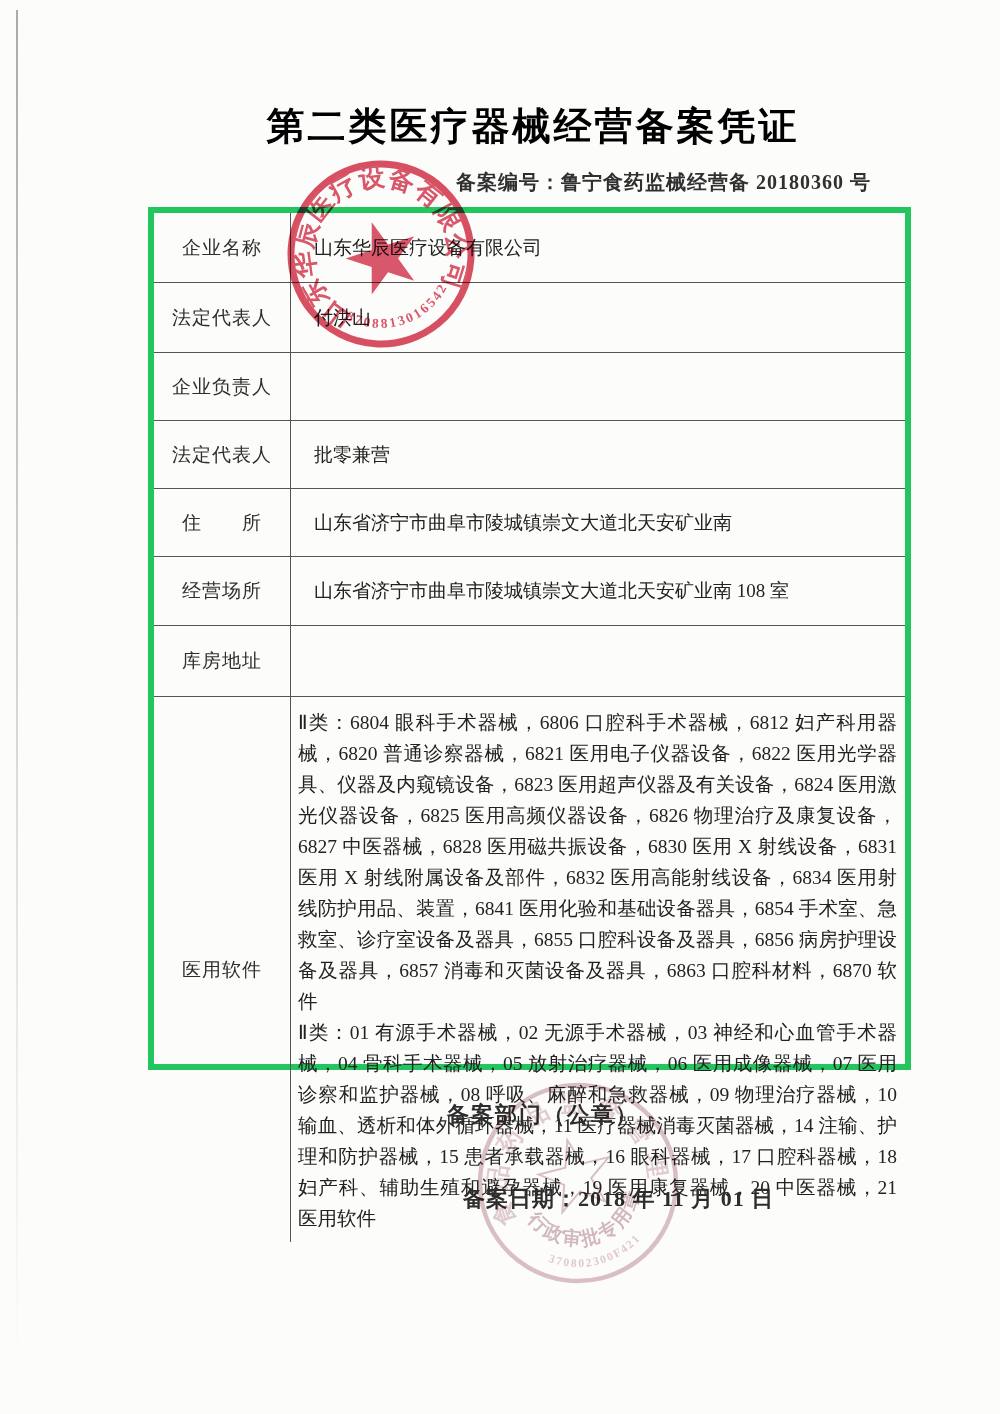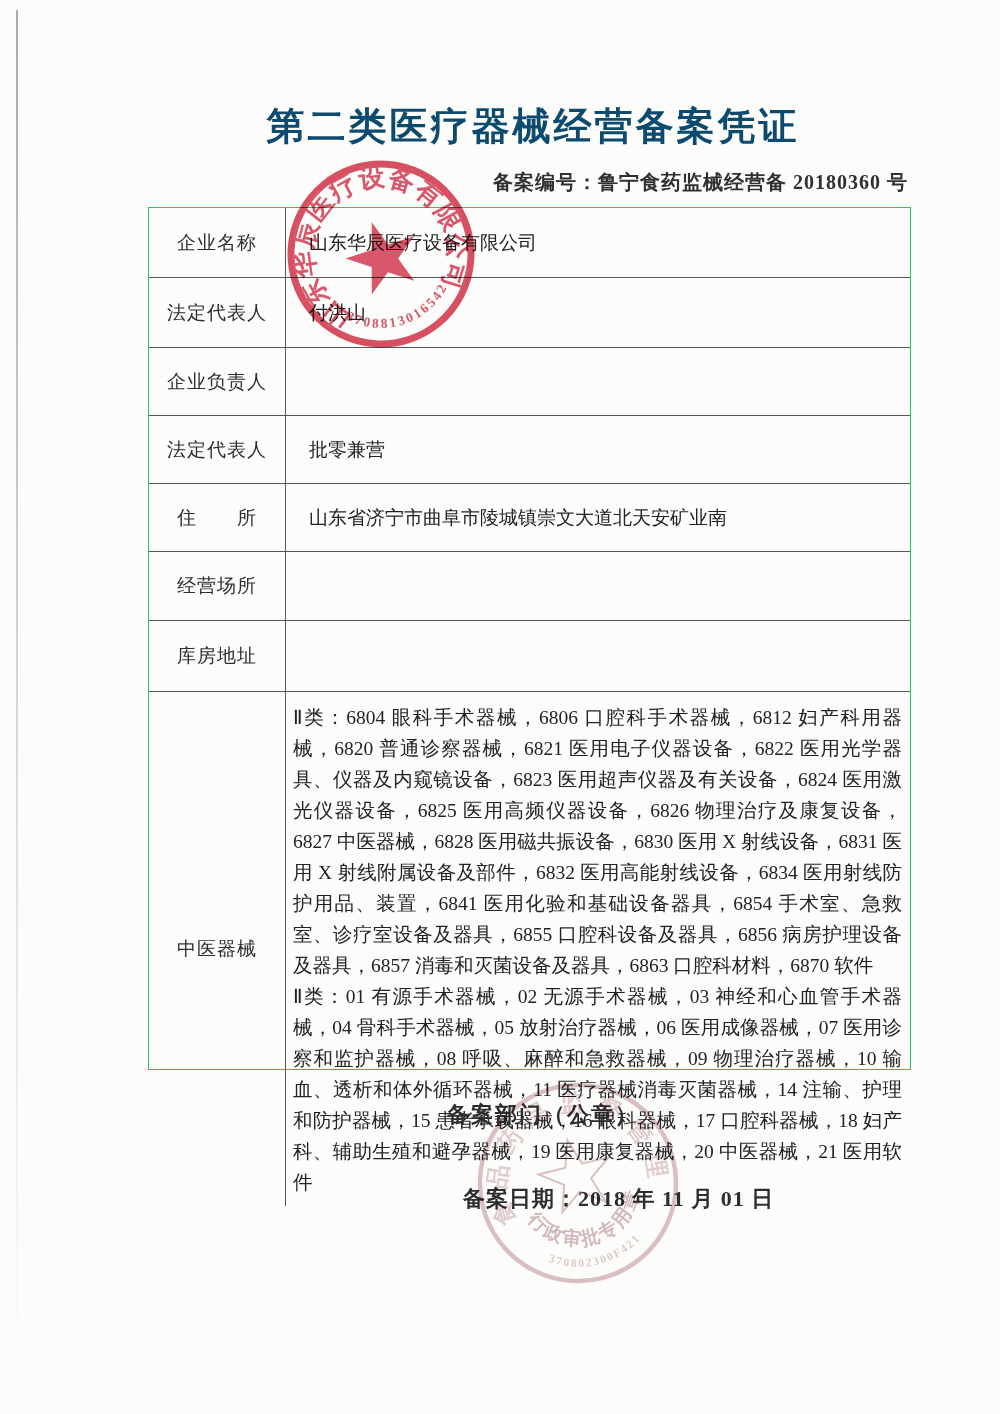--- a/index.html
+++ b/index.html
@@ -15,33 +15,33 @@
   .scan-edge-left {
     position:absolute; left:16px; top:10px; width:2px; height:1352px;
     background:linear-gradient(to bottom,
       rgba(90,90,90,.5), rgba(130,130,130,.25) 60%, rgba(160,160,160,0));
     pointer-events:none;
   }
 
   .title {
     position:absolute; top:101px; left:533px; transform:translateX(-50%);
     font-size:38px; font-weight:600; letter-spacing:3px; white-space:nowrap;
-    color:#0c4a6e;
+    color:#000000;
   }
 
   .filing-no {
-    position:absolute; top:169px; left:493px;
+    position:absolute; top:169px; left:456px;
     font-size:20px; font-weight:bold; letter-spacing:1px; color:#303030;
     white-space:nowrap;
   }
 
   .cert-table {
     position:absolute; left:148px; top:207px; width:763px; height:863px;
     display:grid; grid-template-rows:70px 70px 68px 68px 68px 69px 71px 1fr;
-    border:1px solid #22c55e; box-sizing:border-box;
+    border:6px solid #22c55e; box-sizing:border-box;
     background:transparent;
   }
   .trow { display:grid; grid-template-columns:137px 1fr; border-bottom:1px solid #555; min-height:0; }
   .trow:last-child { border-bottom:none; }
   .tlabel {
     display:flex; align-items:center; justify-content:center;
     border-right:1px solid #555;
     font-size:19px; letter-spacing:1px; color:#2e2e2e; white-space:pre;
   }
   .tvalue {
@@ -97,26 +97,27 @@
     <div class="trow">
       <div class="tlabel">法定代表人</div>
       <div class="tvalue">批零兼营</div>
     </div>
     <div class="trow">
       <div class="tlabel">住　　所</div>
       <div class="tvalue">山东省济宁市曲阜市陵城镇崇文大道北天安矿业南</div>
     </div>
     <div class="trow">
       <div class="tlabel">经营场所</div>
+      <div class="tvalue">山东省济宁市曲阜市陵城镇崇文大道北天安矿业南 108 室</div>
     </div>
     <div class="trow">
       <div class="tlabel">库房地址</div>
     </div>
     <div class="trow">
-      <div class="tlabel">中医器械</div>
+      <div class="tlabel">医用软件</div>
       <div class="tvalue scope-cell">
         <div class="scope-para">Ⅱ类：6804 眼科手术器械，6806 口腔科手术器械，6812 妇产科用器械，6820 普通诊察器械，6821 医用电子仪器设备，6822 医用光学器具、仪器及内窥镜设备，6823 医用超声仪器及有关设备，6824 医用激光仪器设备，6825 医用高频仪器设备，6826 物理治疗及康复设备，6827 中医器械，6828 医用磁共振设备，6830 医用 X 射线设备，6831 医用 X 射线附属设备及部件，6832 医用高能射线设备，6834 医用射线防护用品、装置，6841 医用化验和基础设备器具，6854 手术室、急救室、诊疗室设备及器具，6855 口腔科设备及器具，6856 病房护理设备及器具，6857 消毒和灭菌设备及器具，6863 口腔科材料，6870 软件</div>
         <div class="scope-para">Ⅱ类：01 有源手术器械，02 无源手术器械，03 神经和心血管手术器械，04 骨科手术器械，05 放射治疗器械，06 医用成像器械，07 医用诊察和监护器械，08 呼吸、麻醉和急救器械，09 物理治疗器械，10 输血、透析和体外循环器械，11 医疗器械消毒灭菌器械，14 注输、护理和防护器械，15 患者承载器械，16 眼科器械，17 口腔科器械，18 妇产科、辅助生殖和避孕器械，19 医用康复器械，20 中医器械，21 医用软件</div>
       </div>
     </div>
   </div>
 
   <div class="footer-dept">备案部门（公章）</div>
   <div class="footer-date">备案日期：2018 年 11 月 01 日</div>
 

